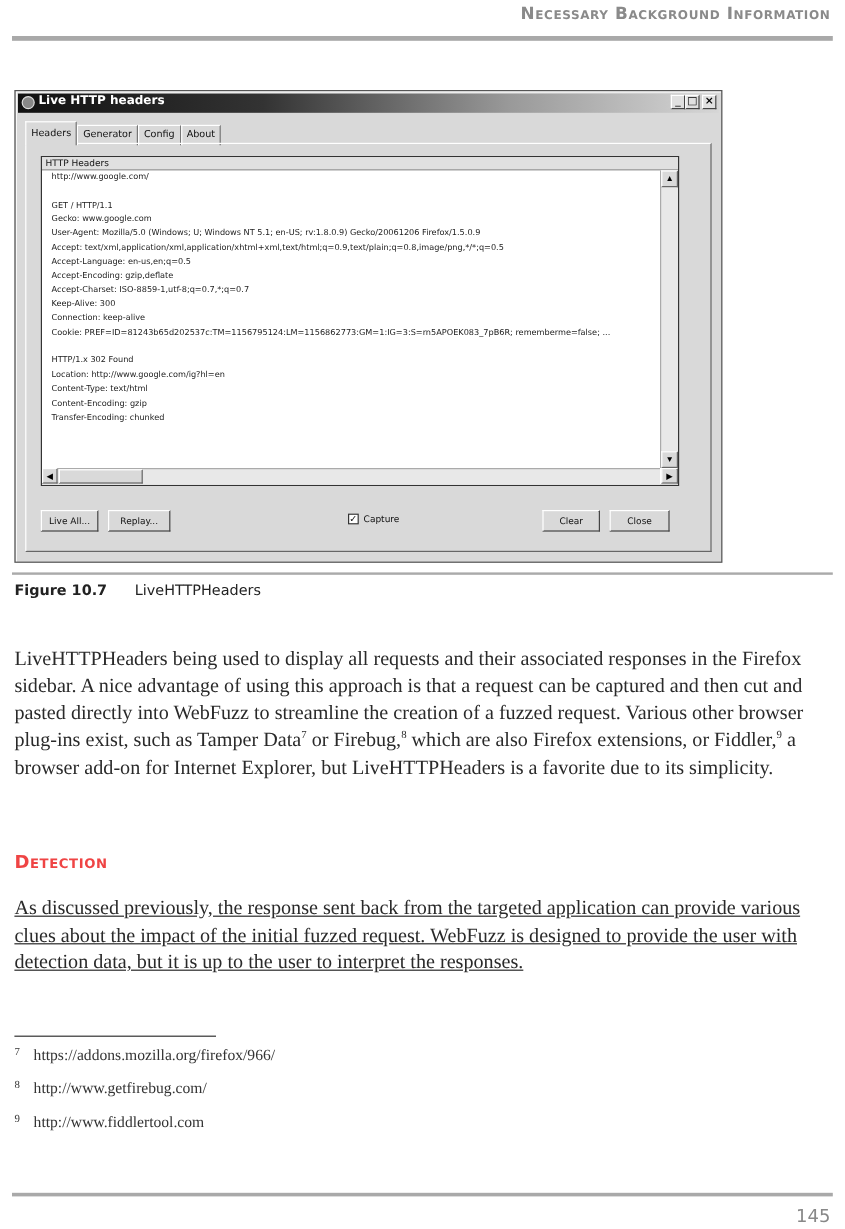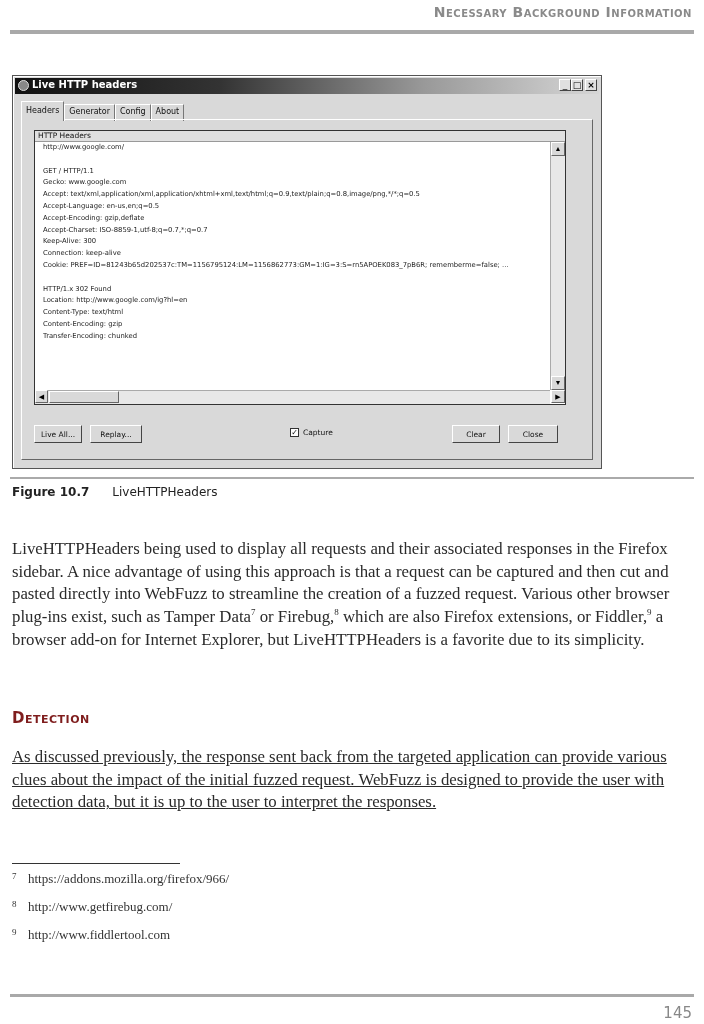--- a/index.html
+++ b/index.html
@@ -36,21 +36,21 @@
   .capture { position: absolute; left: 256px; top: 3px; display: flex; align-items: center; gap: 4px; font-family: "DejaVu Sans", sans-serif; font-size: 7.5px; color: #111; }
   .cbox { width: 9px; height: 9px; background: #fff; border: 1px solid #333; font-size: 8px; line-height: 8px; text-align: center; box-sizing: border-box; }
 
   .rule-fig { position: absolute; left: 10px; right: 10px; top: 477px; height: 2px; background: #aaa; }
   .caption { position: absolute; left: 12px; top: 485px; font-family: "DejaVu Sans", sans-serif; font-size: 12px; color: #222; }
   .caption .num { font-weight: bold; margin-right: 23px; }
 
   .para { position: absolute; left: 12px; width: 680px; font-family: "Liberation Serif", serif; font-size: 16.8px; line-height: 22.7px; color: #2a2a2a; }
   .para sup { font-size: 9px; line-height: 0; }
   .p1 { top: 538px; }
-  .section { position: absolute; left: 12px; top: 709px; font-family: "DejaVu Sans", sans-serif; font-weight: bold; font-size: 15px; font-variant: small-caps; letter-spacing: 0.5px; color: #7f1d1d; }
+  .section { position: absolute; left: 12px; top: 709px; font-family: "DejaVu Sans", sans-serif; font-weight: bold; font-size: 15px; font-variant: small-caps; letter-spacing: 0.5px; color: #ef4444; }
   .p2 { top: 746px; text-decoration: underline; }
 
   .fn-rule { position: absolute; left: 12px; top: 863px; width: 168px; height: 1px; background: #333; }
   .fn { position: absolute; left: 12px; font-family: "Liberation Serif", serif; font-size: 13px; color: #333; }
   .fn .n { display: inline-block; width: 16px; font-size: 9px; vertical-align: top; }
   .fn1 { top: 871px; } .fn2 { top: 899px; } .fn3 { top: 927px; }
 
   .rule-bottom { position: absolute; left: 10px; right: 10px; top: 994px; height: 3px; background: #a9a9a9; }
   .pagenum { position: absolute; right: 12px; top: 1004px; font-family: "DejaVu Sans", sans-serif; font-size: 15px; color: #888; }
 </style>
@@ -79,20 +79,21 @@
   </div>
 
   <div class="panel">
     <div class="listbox">
       <div class="lb-header">HTTP Headers</div>
       <div class="lb-body" id="lb-body">
           <div class="line">http://www.google.com/</div>
           <div class="line"></div>
           <div class="line">GET / HTTP/1.1</div>
           <div class="line">Gecko: www.google.com</div>
+          <div class="line">User-Agent: Mozilla/5.0 (Windows; U; Windows NT 5.1; en-US; rv:1.8.0.9) Gecko/20061206 Firefox/1.5.0.9</div>
           <div class="line">Accept: text/xml,application/xml,application/xhtml+xml,text/html;q=0.9,text/plain;q=0.8,image/png,*/*;q=0.5</div>
           <div class="line">Accept-Language: en-us,en;q=0.5</div>
           <div class="line">Accept-Encoding: gzip,deflate</div>
           <div class="line">Accept-Charset: ISO-8859-1,utf-8;q=0.7,*;q=0.7</div>
           <div class="line">Keep-Alive: 300</div>
           <div class="line">Connection: keep-alive</div>
           <div class="line">Cookie: PREF=ID=81243b65d202537c:TM=1156795124:LM=1156862773:GM=1:IG=3:S=rn5APOEK083_7pB6R; rememberme=false; ...</div>
           <div class="line"></div>
           <div class="line">HTTP/1.x 302 Found</div>
           <div class="line">Location: http://www.google.com/ig?hl=en</div>

